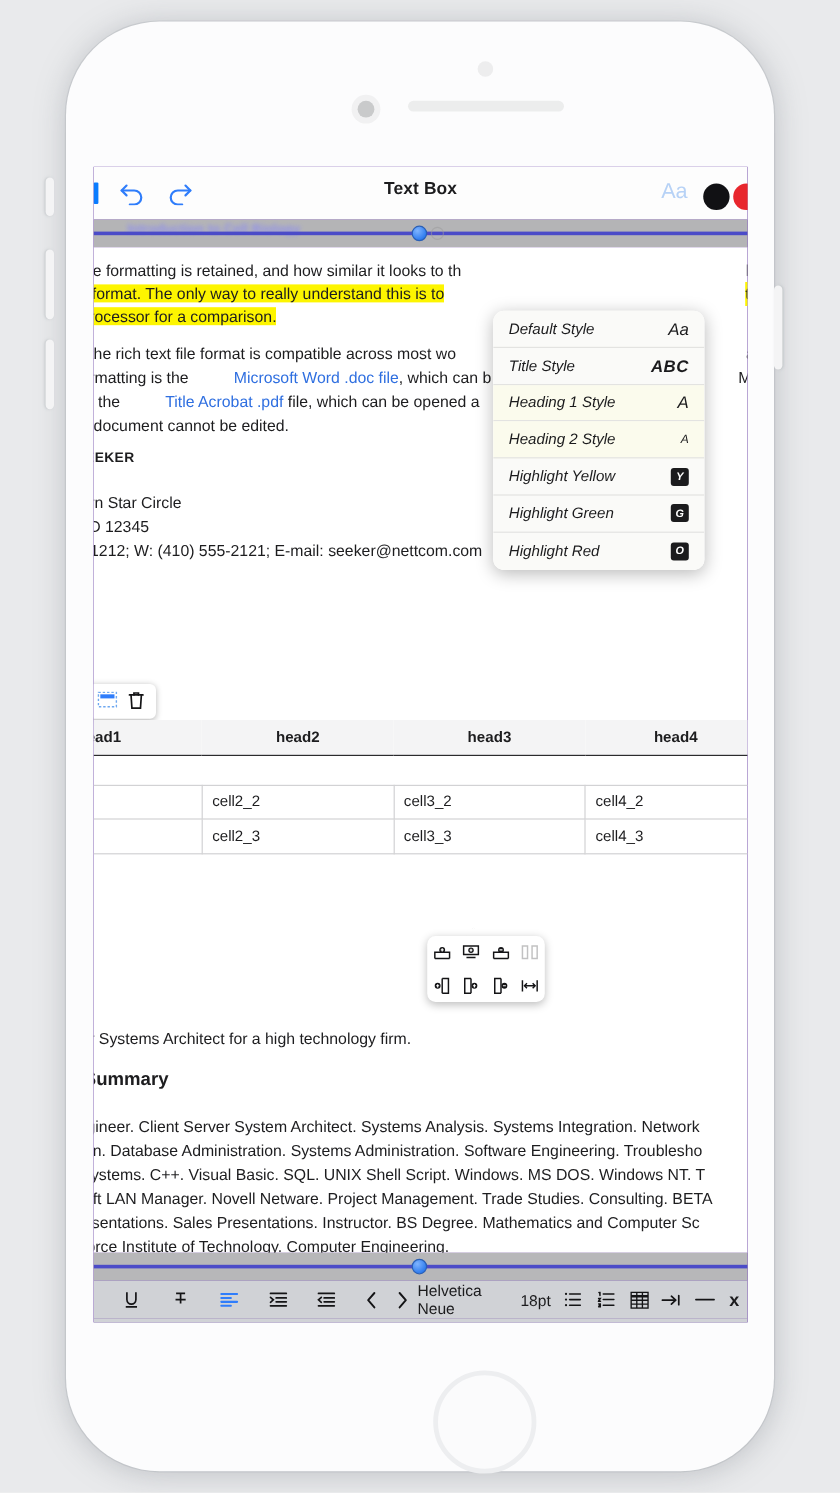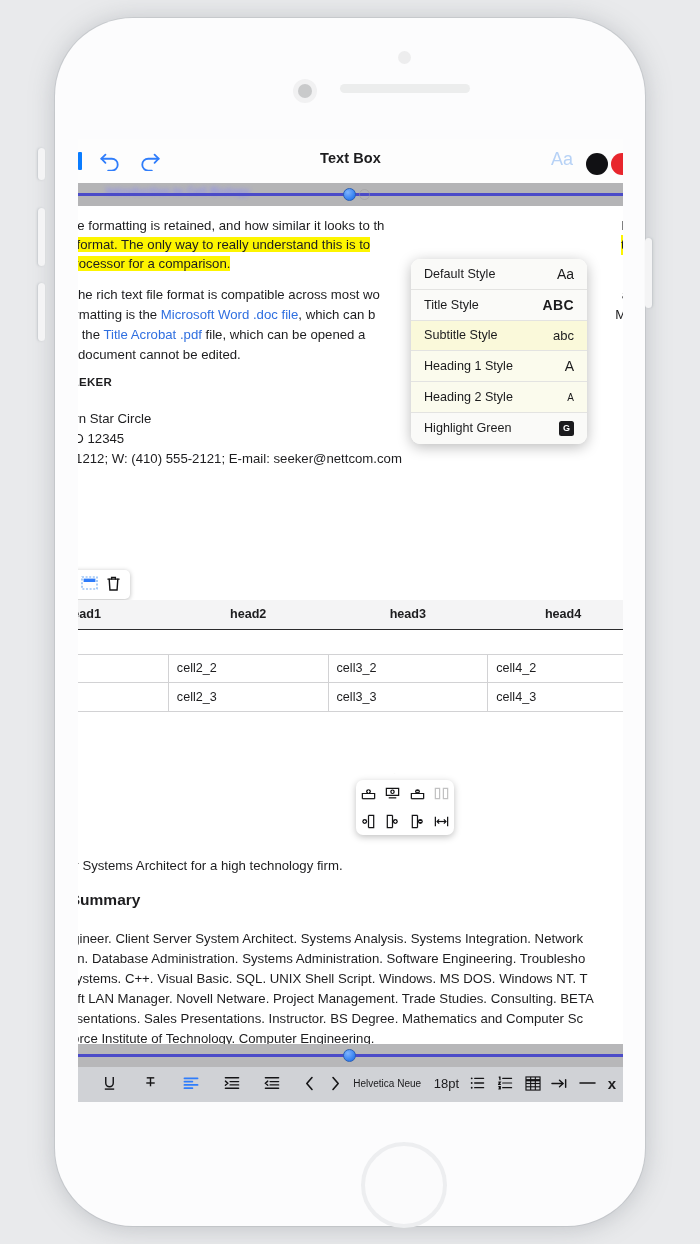--- a/index.html
+++ b/index.html
@@ -62,21 +62,21 @@
     border-radius:50%; background:radial-gradient(circle at 35% 30%,#7fb4ff,#1167e8);
     border:1px solid #2a5fb5;}
   #top-ruler-ghost{ position:absolute; left:281px; top:6px; width:11px; height:11px;
     border-radius:50%; border:1px solid #9a9a9c; opacity:.55;}
 
   
   #doc-canvas{ position:relative; height:838px; background:#fff; overflow:hidden;
     font-size:13.2px; color:#1d1d1f; }
   .doc-p{ position:absolute; left:-22px; width:600px; line-height:19.5px; }
   .hl-yellow{ background:#fdf500; }
-  .link{ color:#2f6fe0; }
+  .link{ color:#2f6fe0;margin-left:34px; }
   .doc-h{ position:absolute; left:-22px; font-weight:bold; }
 
   
   #doc-table{ position:absolute; left:-22px; top:394px; width:583px;
     border-collapse:collapse; font-size:12.6px; }
   #doc-table td{ border:1px solid #d2d2d4; height:28.8px; padding:0 8px;
     vertical-align:middle; }
   #doc-table .th-cell{ background:#f4f4f5; font-weight:bold; text-align:center;
     border:none; border-bottom:1.6px solid #2b2b2d; height:29px;}
   #doc-table .th-cell.first{ text-align:left; }
@@ -98,21 +98,21 @@
     align-items:center; justify-items:center; }
   #table-popup-arrow{ position:absolute; left:310px; top:567px; width:13px; height:8px;
     background:#fff; clip-path:polygon(50% 0,100% 100%,0 100%);
     box-shadow:0 -1px 3px rgba(0,0,0,.12);}
   .popup-ico{ width:17px; height:17px; }
   .popup-ico.disabled{ opacity:.26; }
 
   
   #style-menu{ position:absolute; left:333px; top:53px; width:176px;
     background:rgba(250,250,248,.965); border-radius:9px;
-    box-shadow:0 3px 14px rgba(0,0,0,.27); overflow:hidden; z-index:40;}
+    box-shadow:0 3px 14px rgba(0,0,0,.27); overflow:hidden; z-index:40;font-style:italic;}
   .style-menu-item{ position:relative; height:30.8px; display:flex; align-items:center;
     justify-content:space-between; padding:0 13px; font-size:12.6px; color:#1b1b1d;
     border-bottom:1px solid #e3e3e1;}
   .style-menu-item:last-child{ border-bottom:none; }
   .style-menu-item.tinted{ background:rgba(250,248,214,.9); }
   .style-menu-item.tinted-soft{ background:rgba(250,250,235,.85); }
   .sm-glyph{ color:#1b1b1d; }
   .sm-glyph.ABC{ font-size:14px; font-weight:600; letter-spacing:.4px;}
   .sm-glyph.Aa{ font-size:14px; }
   .sm-glyph.abc{ font-size:13px; }
@@ -346,35 +346,39 @@
 
     <div id="style-menu">
       <div class="style-menu-item">
         <span>Default Style</span>
         <span class="sm-glyph Aa">Aa</span>
       </div>
       <div class="style-menu-item">
         <span>Title Style</span>
         <span class="sm-glyph ABC">ABC</span>
       </div>
-      <div class="style-menu-item tinted">
-        <span>Subtitle Style</span>
-        <span class="sm-glyph abc">abc</span>
-      </div>
       <div class="style-menu-item tinted-soft">
         <span>Heading 1 Style</span>
         <span class="sm-glyph h1">A</span>
       </div>
       <div class="style-menu-item tinted-soft">
         <span>Heading 2 Style</span>
         <span class="sm-glyph h2">A</span>
       </div>
       <div class="style-menu-item">
+        <span>Highlight Yellow</span>
+        <span class="sm-key">Y</span>
+      </div>
+      <div class="style-menu-item">
         <span>Highlight Green</span>
         <span class="sm-key">G</span>
+      </div>
+      <div class="style-menu-item">
+        <span>Highlight Red</span>
+        <span class="sm-key">O</span>
       </div>
     </div>
   </div>
 
   <div id="bottom-ruler">
     <div id="bottom-ruler-line"></div>
     <div id="bottom-ruler-knob"></div>
   </div>
 
   <div id="format-toolbar">
@@ -420,21 +424,21 @@
     <div class="fmt-btn" style="width:30px;margin-left:9px;font-size:16px;">
       <svg width="9" height="15" viewBox="0 0 9 15" fill="none" stroke="#141416" stroke-width="1.6" stroke-linecap="round" stroke-linejoin="round">
           <path d="M7 1.5 L1.8 7.5 L7 13.5"></path>
         </svg>
     </div>
     <div class="fmt-btn" style="width:30px;">
       <svg width="9" height="15" viewBox="0 0 9 15" fill="none" stroke="#141416" stroke-width="1.6" stroke-linecap="round" stroke-linejoin="round">
           <path d="M2 1.5 L7.2 7.5 L2 13.5"></path>
         </svg>
     </div>
-    <div class="fmt-btn" style="width:92px;font-size:10px;">Helvetica Neue</div>
+    <div class="fmt-btn" style="width:92px;font-size:13px;">Helvetica Neue</div>
     <div class="fmt-btn" style="width:42px;font-size:13px;margin-left:2px">18pt</div>
     <div class="fmt-btn" style="width:32px;">
       <svg width="15" height="14" viewBox="0 0 16 14" stroke="#141416" stroke-width="1.4" stroke-linecap="round">
         <circle cx="1.8" cy="2" r="1" fill="#141416" stroke="none"></circle>
           <path d="M5 2 H14.5"></path>
         <circle cx="1.8" cy="7" r="1" fill="#141416" stroke="none"></circle>
           <path d="M5 7 H14.5"></path>
         <circle cx="1.8" cy="12" r="1" fill="#141416" stroke="none"></circle>
           <path d="M5 12 H14.5"></path>
       </svg>

